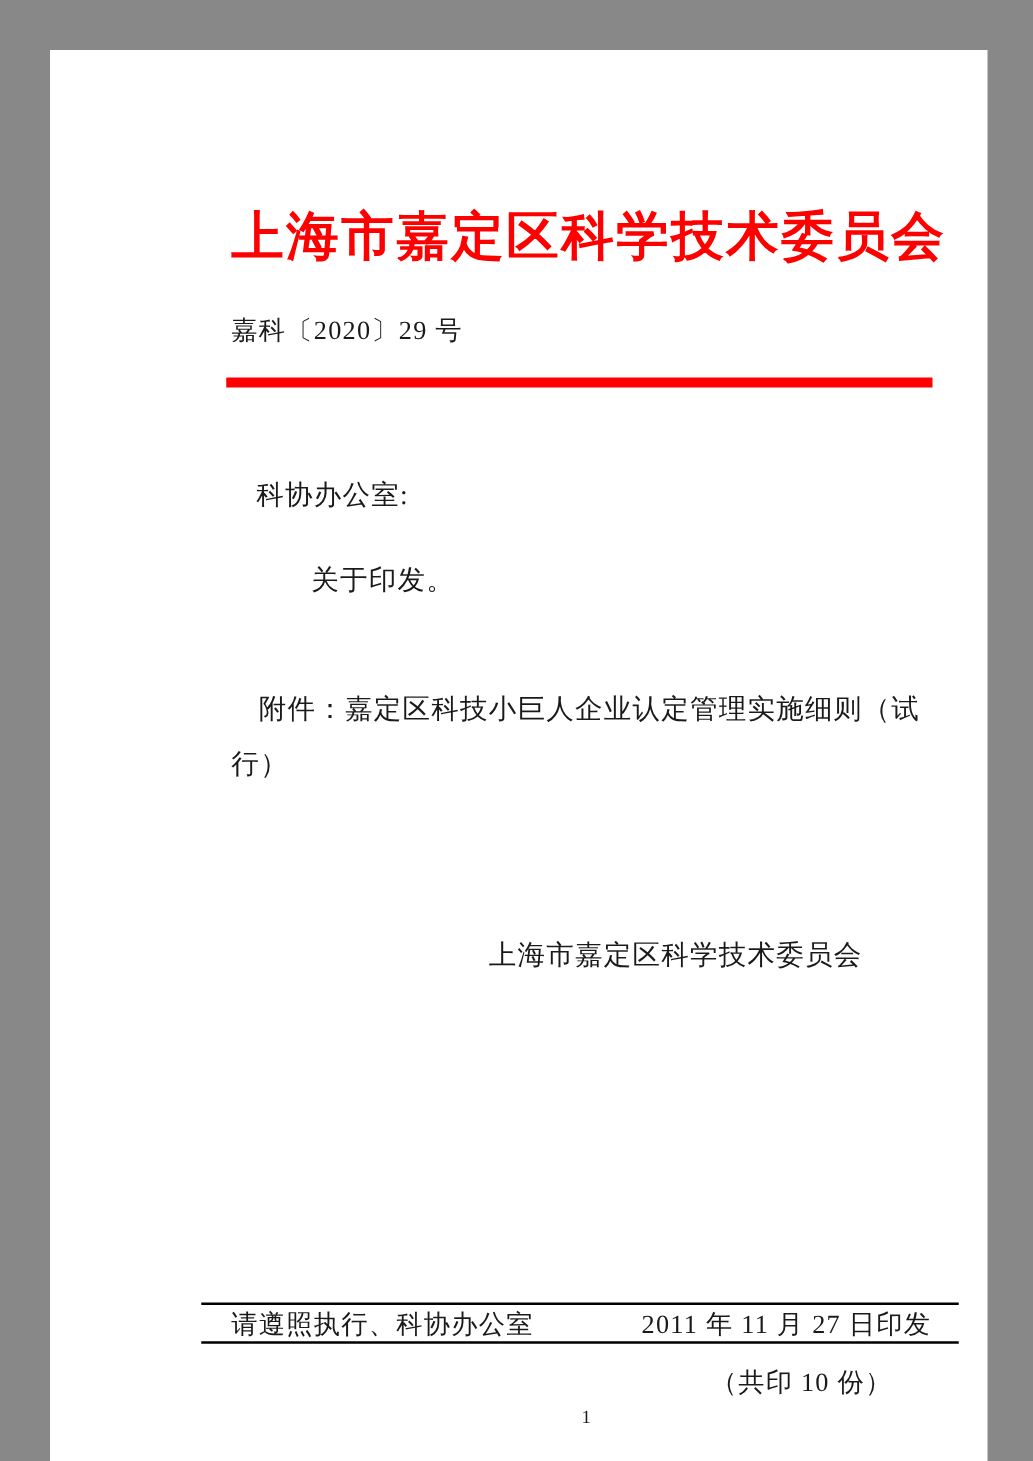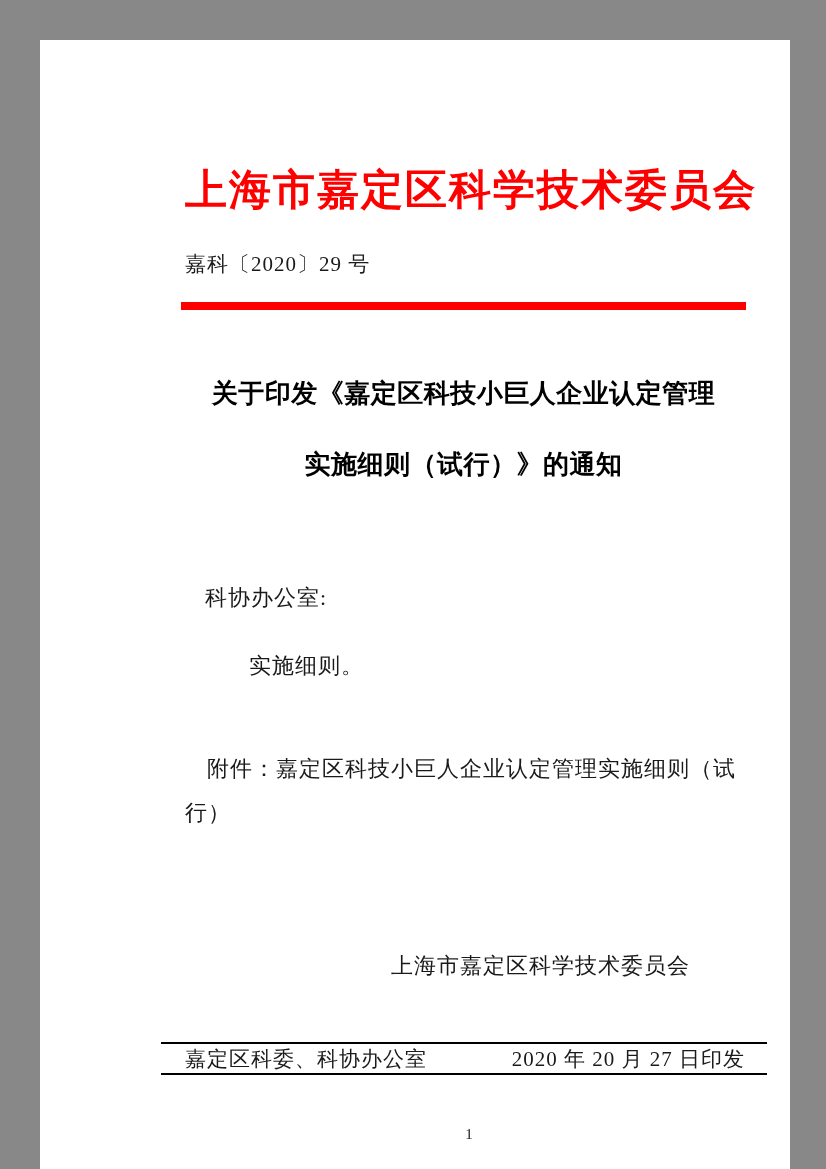--- a/index.html
+++ b/index.html
@@ -124,40 +124,37 @@
 
 <div class="page">
   <div class="content">
 
     <div class="agency-title">上海市嘉定区科学技术委员会</div>
 
     <div class="doc-number">嘉科〔2020〕29 号</div>
 
     <div class="red-divider"></div>
 
-    <div class="notice-title">
-      <div>关于印发《嘉定区科技小巨人企业认定管理</div>
-      <div>实施细则（试行）》的通知</div>
-    </div>
 
     <div class="body-block">
       <div class="salutation">科协办公室:</div>
-      <div class="para">实施细则。</div>
+      <div class="para">关于印发。</div>
     </div>
 
     <div class="attachment">附件：嘉定区科技小巨人企业认定管理实施细则（试行）</div>
 
     <div class="signature">
       <div class="signature-inner">
         <div>上海市嘉定区科学技术委员会</div>
       </div>
     </div>
 
   </div>
 
   <div class="footer-table">
-    <span class="footer-office">嘉定区科委、科协办公室</span>
-    <span class="footer-printdate">2020 年 20 月 27 日印发</span>
+    <span class="footer-office">请遵照执行、科协办公室</span>
+    <span class="footer-printdate">2011 年 11 月 27 日印发</span>
   </div>
 
+  <div class="copies-note">（共印 10 份）</div>
 
   <div class="page-number">1</div>
 </div>
 
 </body></html>

